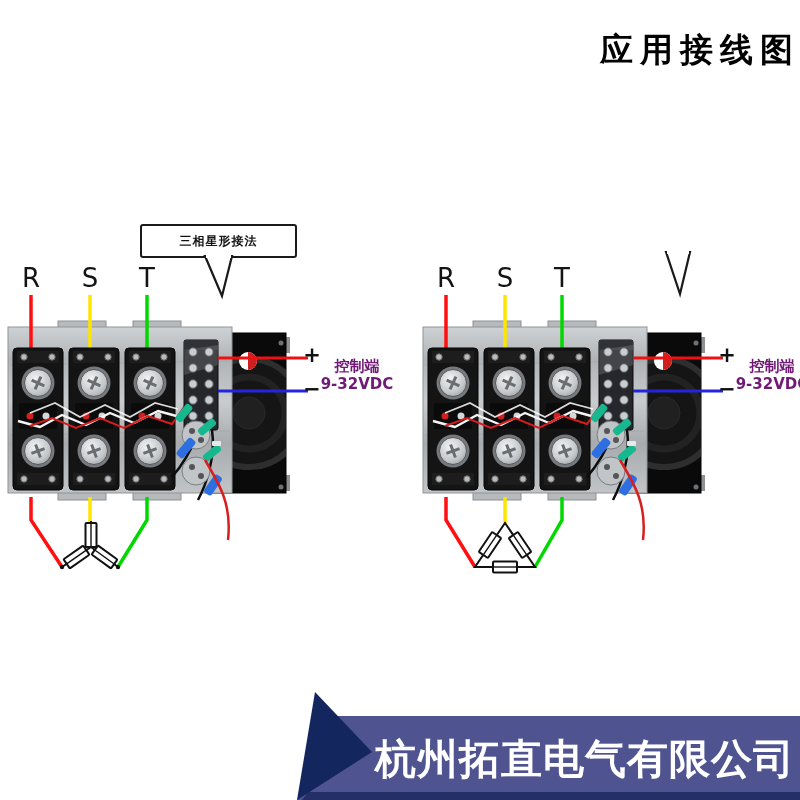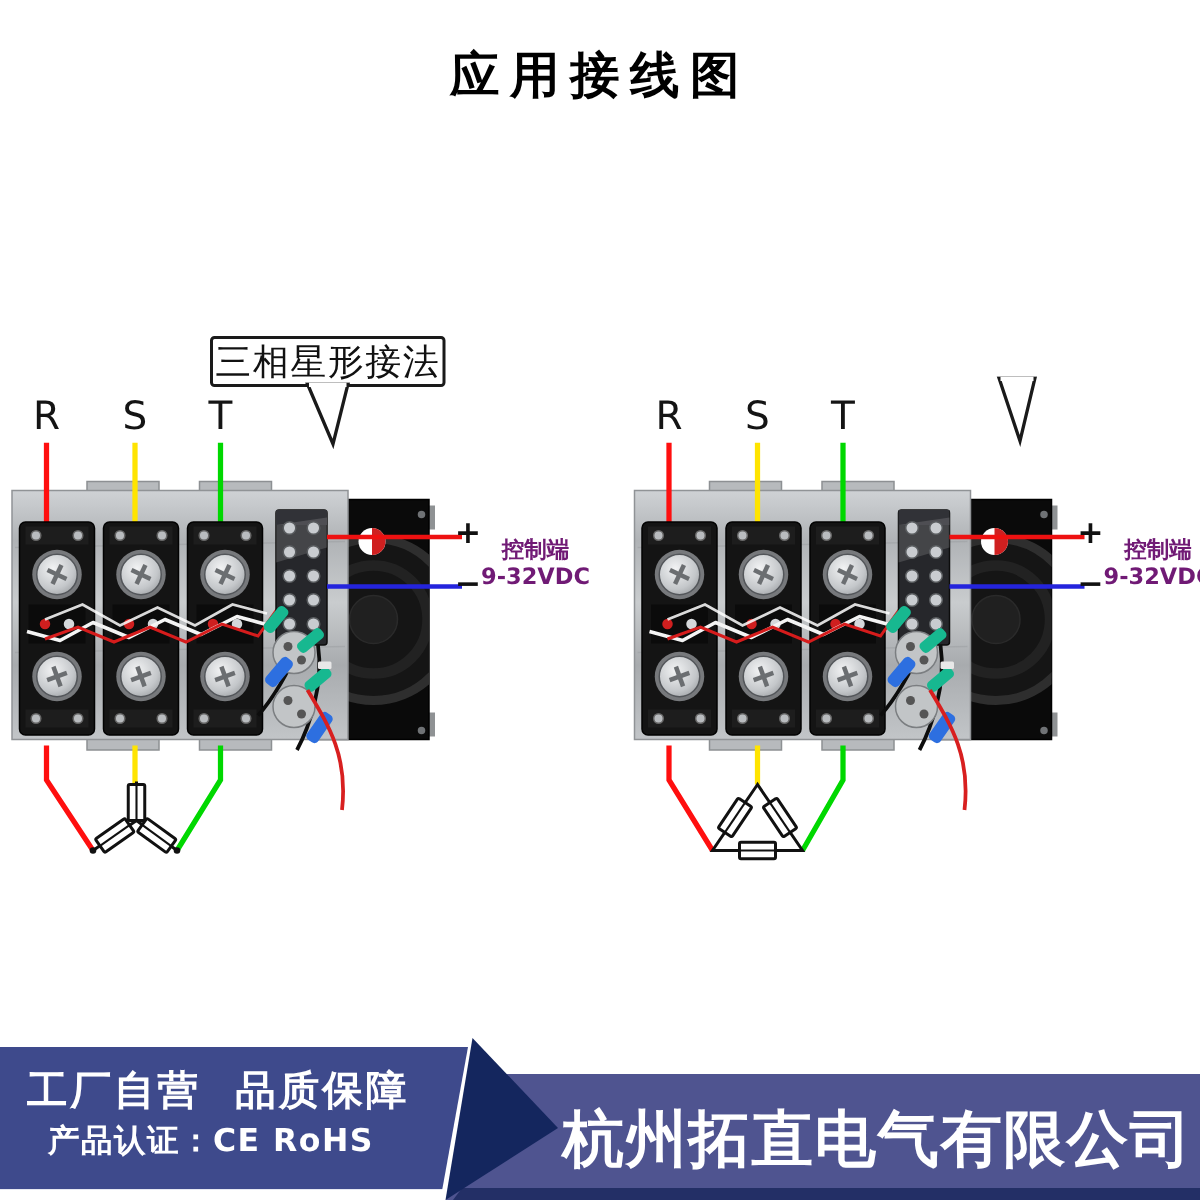--- a/index.html
+++ b/index.html
@@ -1,23 +1,23 @@
 <!DOCTYPE html>
 <html><head>
 <meta charset="utf-8">
 <style>
   html,body{margin:0;padding:0;background:#ffffff;}
   .page{position:relative;width:800px;height:800px;background:#ffffff;overflow:hidden;
         font-family:"DejaVu Sans","Liberation Sans",sans-serif;}
-  .title{position:absolute;left:0;right:0;top:28px;text-align:center;
+  .title{position:absolute;left:0;right:0;top:28px;text-align:right;
          font-size:33px;font-weight:bold;color:#000;letter-spacing:7px;}
   .diagram{position:absolute;top:219px;width:400px;height:380px;}
   .bubble{position:absolute;background:#fff;border:2px solid #1a1a1a;border-radius:3px;
           display:flex;align-items:center;justify-content:center;
-          font-size:24px;font-weight:normal;color:#111;letter-spacing:1px;}
+          font-size:12px;font-weight:bold;color:#111;letter-spacing:1px;}
   .tail{position:absolute;}
   .phase{position:absolute;top:44px;transform:translateX(-50%);
          font-size:26px;color:#141414;font-weight:500;}
   .device{position:absolute;left:0;top:76px;}
   .pm{position:absolute;width:24px;text-align:center;font-size:21px;font-weight:bold;color:#111;}
   .ctrl{position:absolute;width:78px;text-align:center;font-size:15px;font-weight:bold;
         color:#701a75;line-height:18px;}
   
   .banner-right{position:absolute;left:295px;top:716px;width:505px;height:84px;
       clip-path:polygon(8.1% 0,100% 0,100% 100%,0.4% 100%);}
@@ -417,18 +417,14 @@
     </div>
   </div>
 
   <div class="banner-right" style="background: rgb(79, 84, 144);">
     <div class="company" style="color: rgb(255, 255, 255);">杭州拓直电气有限公司</div>
   </div>
   <div class="banner-strip" style="background: rgb(35, 47, 102);"></div>
   <svg class="banner-tri" width="90" height="110" viewBox="0 0 90 110">
     <polygon points="25,2 82,62 7,110" fill="#14265E"></polygon>
   </svg>
-  <div class="banner-left" style="background: rgb(62, 74, 140);">
-    <div class="slogan" style="color: rgb(255, 255, 255);">工厂自营  品质保障</div>
-    <div class="cert" style="color: rgb(255, 255, 255);"><span>产品认证：</span><span>CE RoHS</span></div>
-  </div>
 
 </div>
 
 </body></html>

